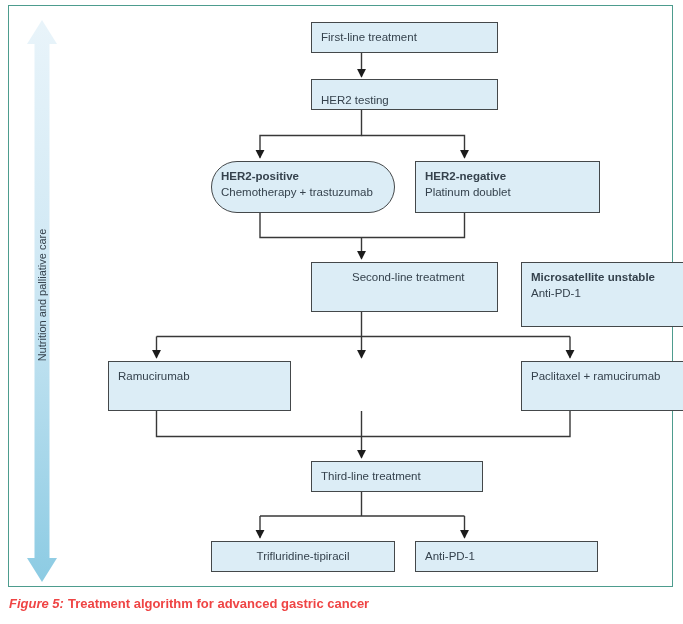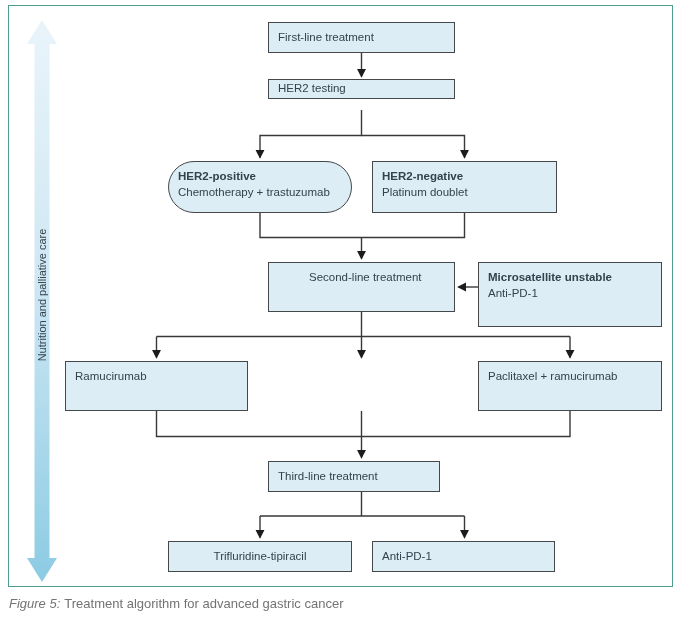--- a/index.html
+++ b/index.html
@@ -38,33 +38,34 @@
     background: #dcedf6;
     border: 1.5px solid #44484a;
     box-sizing: border-box;
     color: #35424d;
     font-size: 11.5px;
     line-height: 1.38;
     padding: 0 9px;
     display: flex;
     flex-direction: column;
     justify-content: center;
+    margin-left: 43px;
   }
   .box.top-align {
     justify-content: flex-start;
     padding-top: 7px;
   }
   .box .bold { font-weight: bold; }
   .caption {
     position: absolute;
     left: 9px;
     top: 596px;
     font-size: 13px;
-    font-weight: normal;
-    color: #737373;
+    font-weight: bold;
+    color: #ef4444;
     white-space: nowrap;
   }
   .caption .fig-label {
     font-style: italic;
   }
   .caption .fig-text {
     margin-left: 4px;
   }
   .side-arrow-label {
     font-size: 11px;
@@ -118,21 +119,21 @@
       <path d="M361.5,491 V516 M260,516 H464.5"></path>
       <line x1="260" y1="516" x2="260" y2="537.5" marker-end="url(#arrowhead)"></line>
       <line x1="464.5" y1="516" x2="464.5" y2="537.5" marker-end="url(#arrowhead)"></line>
     </g>
   </svg>
 
   <div class="box" style="left:268px; top:22px; width:187px; height:31px;">
     <span>First-line treatment</span>
   </div>
 
-  <div class="box" style="left:268px; top:79px; width:187px; height:20px;">
+  <div class="box" style="left:268px; top:79px; width:187px; height:31px;justify-content:flex-end;">
     <span>HER2 testing</span>
   </div>
 
   <div class="box top-align" style="left:168px; top:161px; width:184px; height:52px;border-radius:26px;">
     <span class="bold">HER2-positive</span>
     <span>Chemotherapy + trastuzumab</span>
   </div>
 
   <div class="box top-align" style="left:372px; top:161px; width:185px; height:52px;">
     <span class="bold">HER2-negative</span>

